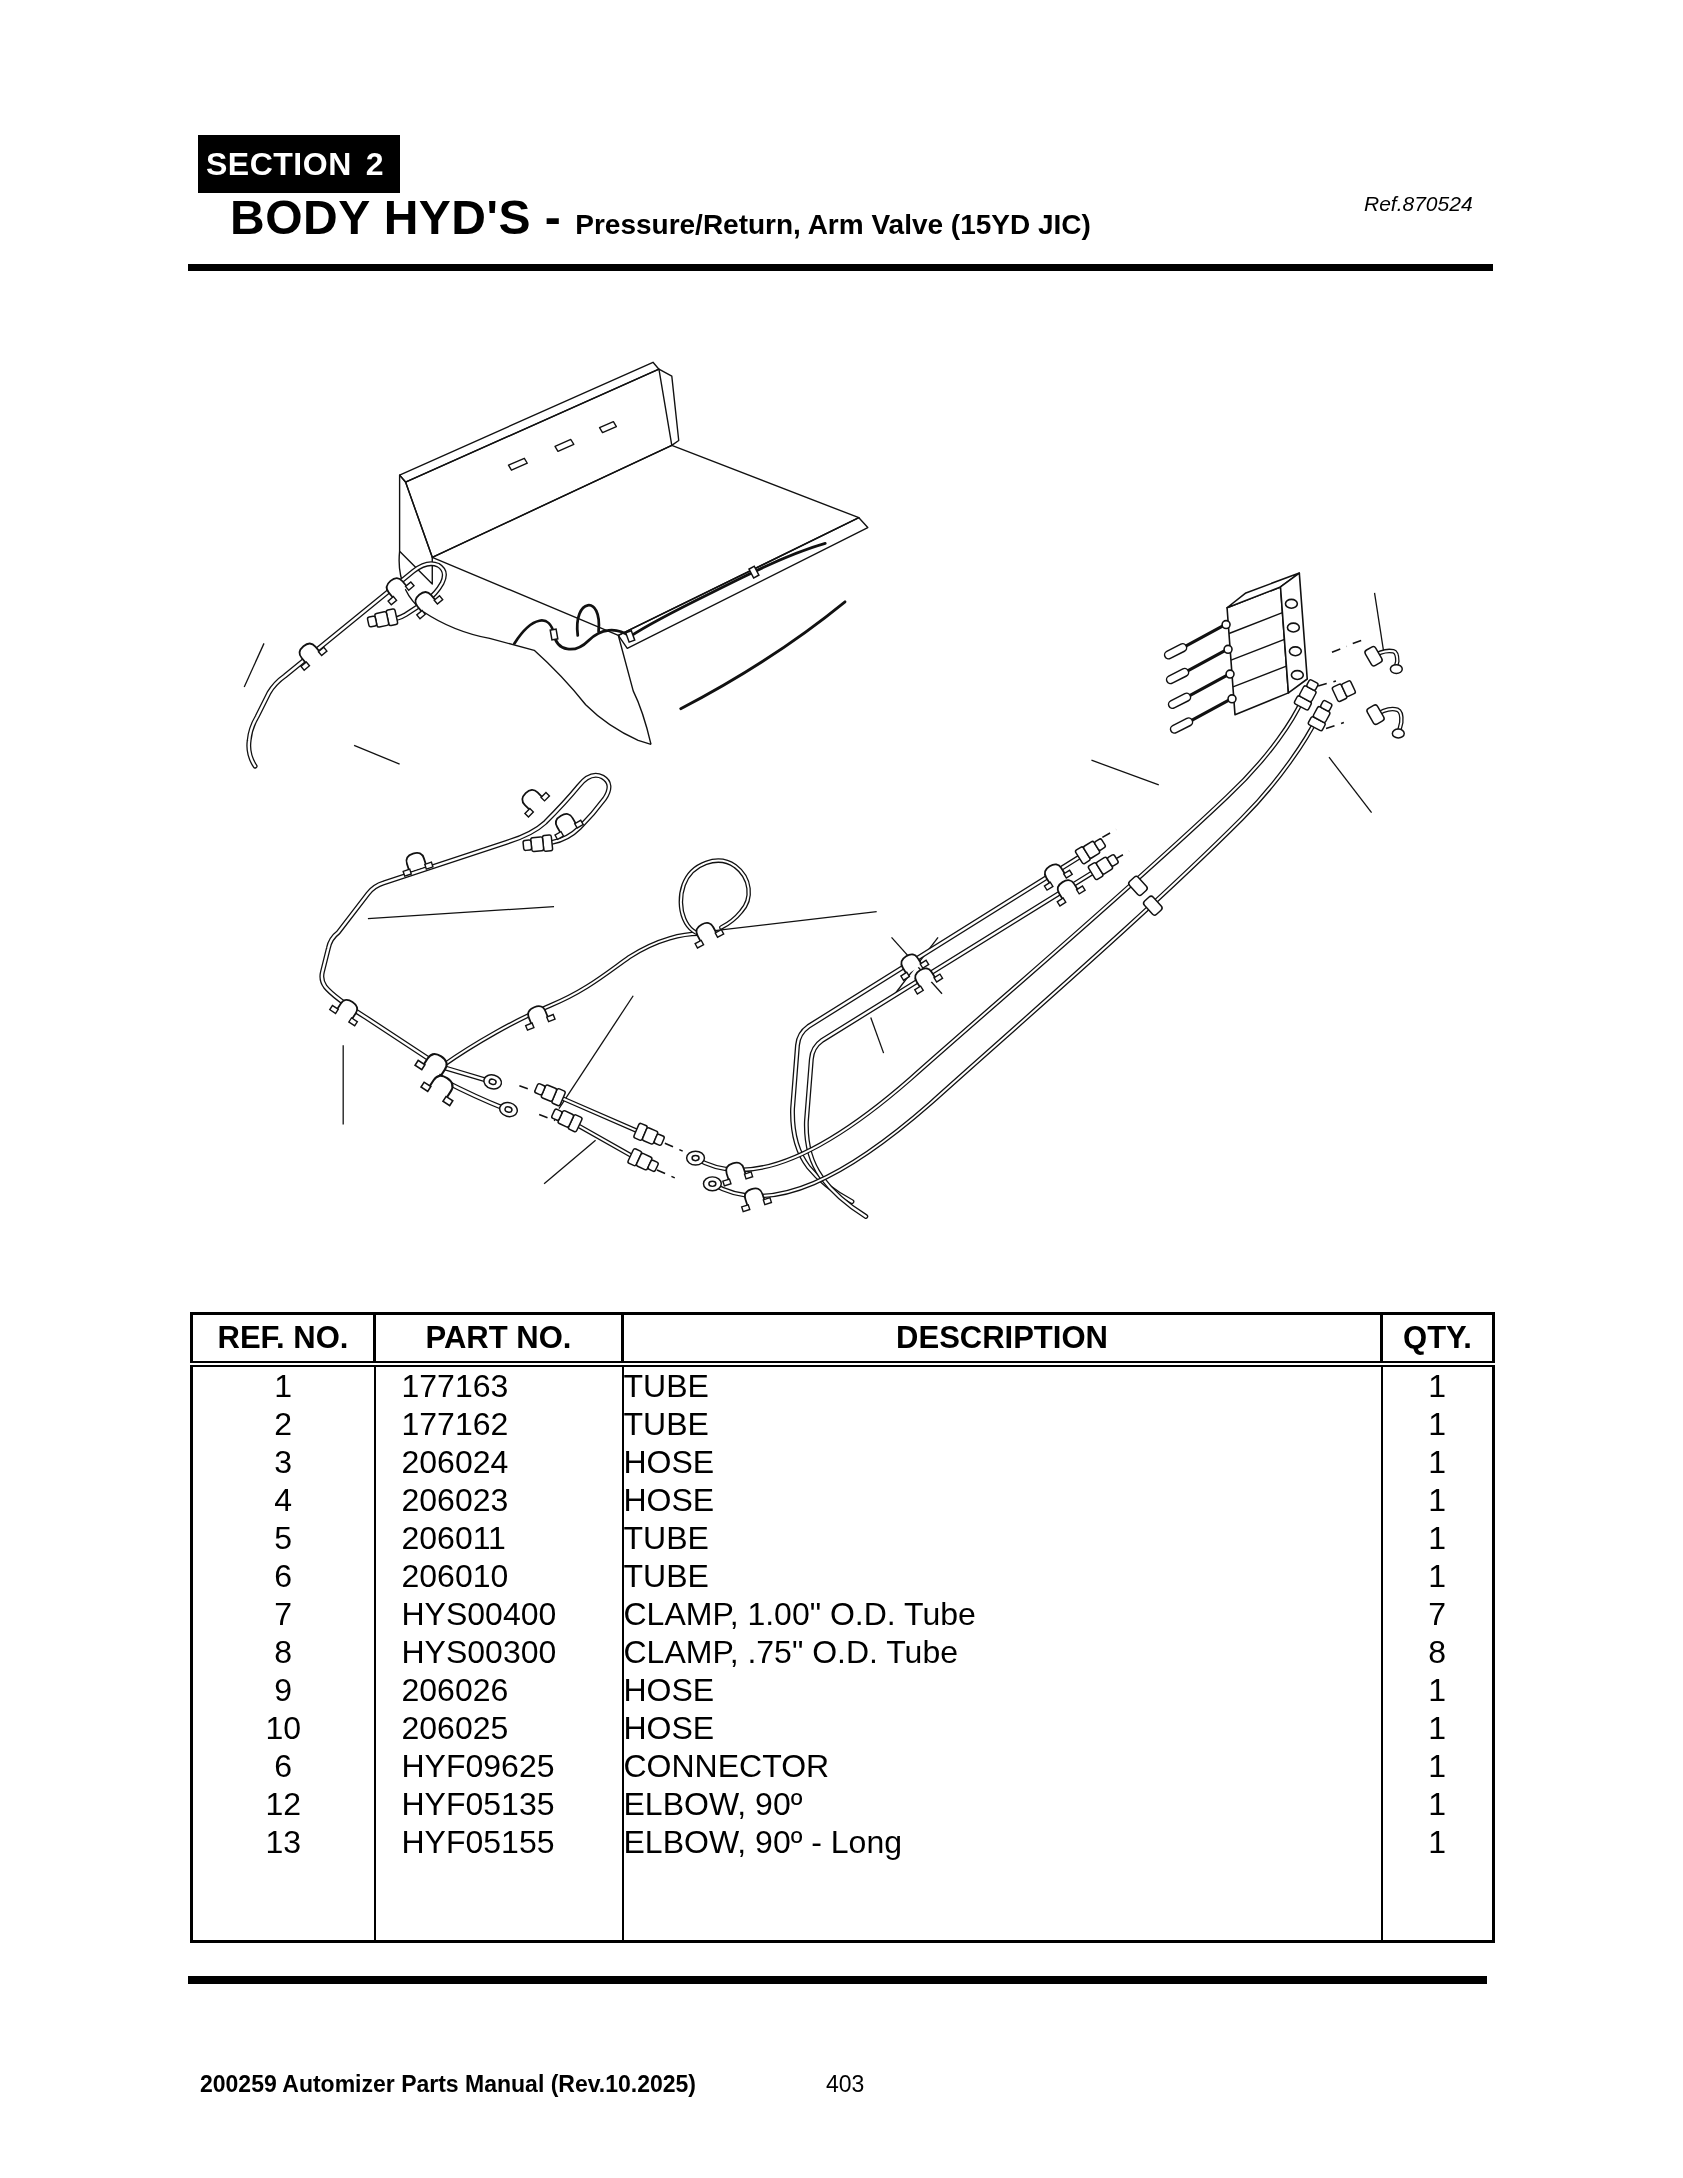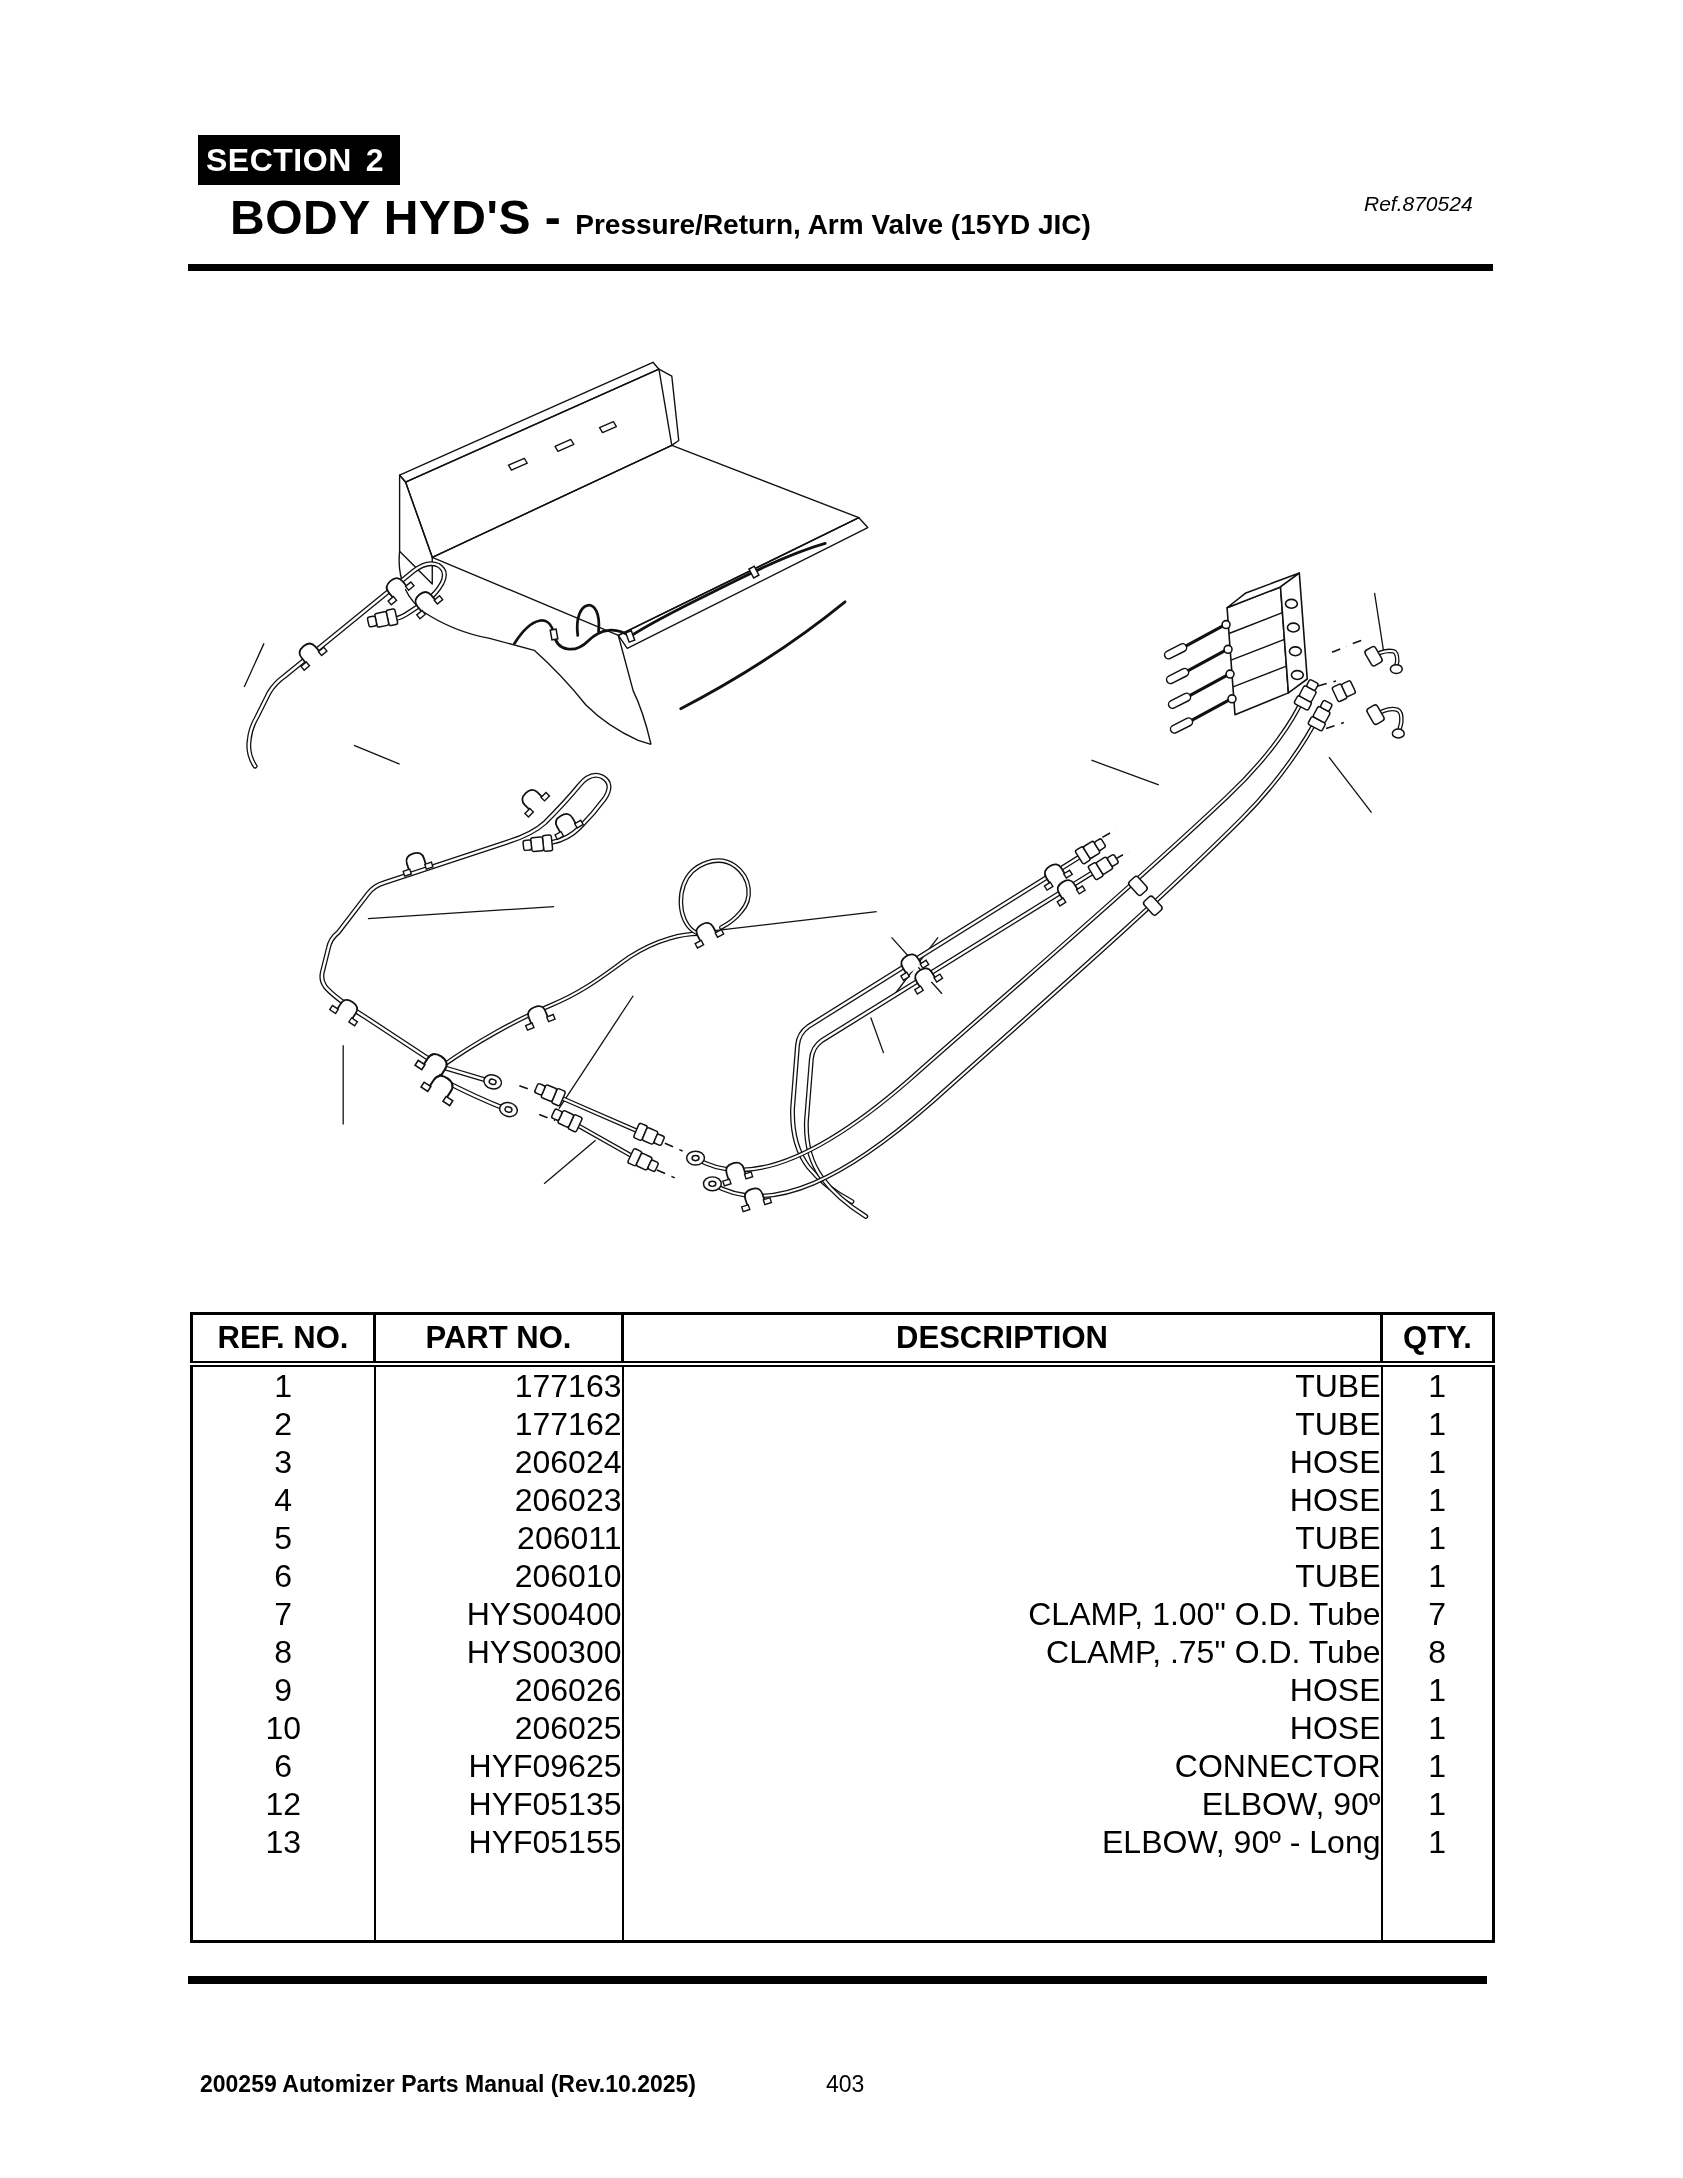--- a/index.html
+++ b/index.html
@@ -5,21 +5,21 @@
   html,body{margin:0;padding:0;}
   body{
     width:1683px;height:2178px;position:relative;background:#ffffff;
     font-family:"Liberation Sans",sans-serif;color:#000;
     -webkit-font-smoothing:antialiased;
   }
   .page{position:absolute;inset:0;overflow:hidden;}
 
   
   .section-box{
-    position:absolute;left:198px;top:135px;width:202px;height:50px;
+    position:absolute;left:198px;top:135px;width:202px;height:58px;
     background:#000;color:#fff;box-sizing:border-box;
     display:flex;align-items:center;justify-content:space-between;
     padding:0 16px 0 8px;font-weight:bold;font-size:32px;letter-spacing:0.5px;
   }
   .title-row{
     position:absolute;left:198px;top:190px;display:flex;align-items:baseline;
     gap:14px;white-space:nowrap;margin-left:32px;
   }
   .title-main{font-size:48px;font-weight:bold;letter-spacing:0.5px;}
   .title-sub{font-size:28px;font-weight:bold;}
@@ -49,21 +49,21 @@
   }
   table.parts th{
     border:3px solid #000;border-bottom:6px double #000;
     font-size:31px;font-weight:bold;height:46px;text-align:center;
     padding:0;line-height:46px;
   }
   table.parts td{
     border-left:2px solid #000;border-right:2px solid #000;
     border-top:none;border-bottom:none;
     font-size:32px;height:38px;line-height:38px;padding:0;
-    white-space:nowrap;overflow:hidden;text-align:right;
+    white-space:nowrap;overflow:hidden;
   }
   table.parts td.c-ref,table.parts td.c-qty{text-align:center;}
   table.parts td.c-part{padding-left:26px;}
   table.parts td.c-desc{}
   tr.filler td{height:79px;}
 
   
   .footer-left{position:absolute;left:200px;top:2071px;font-size:23px;font-weight:bold;}
   .footer-page{position:absolute;left:826px;top:2071px;font-size:23px;}
 </style>

